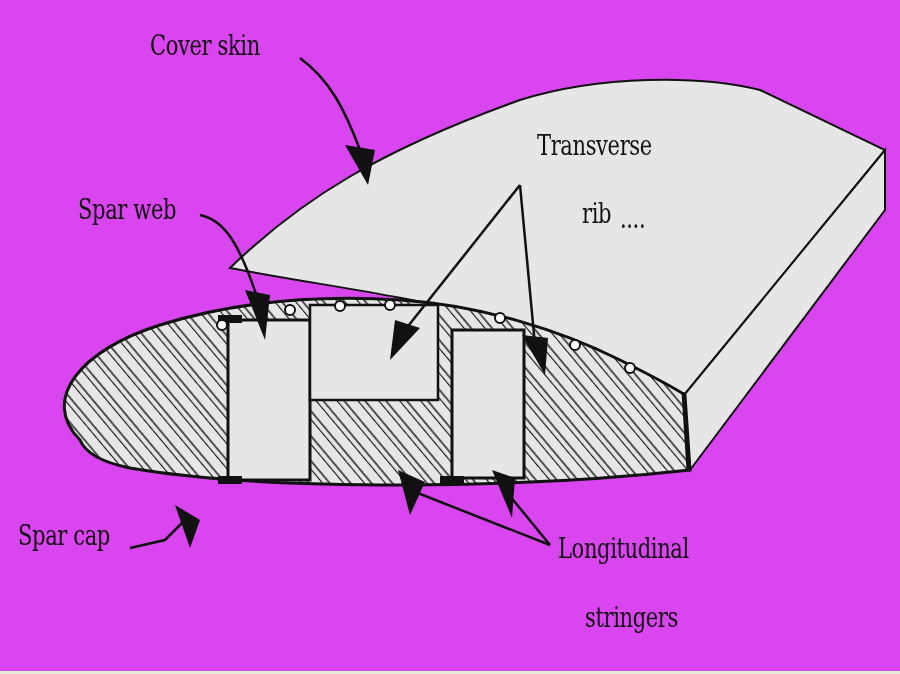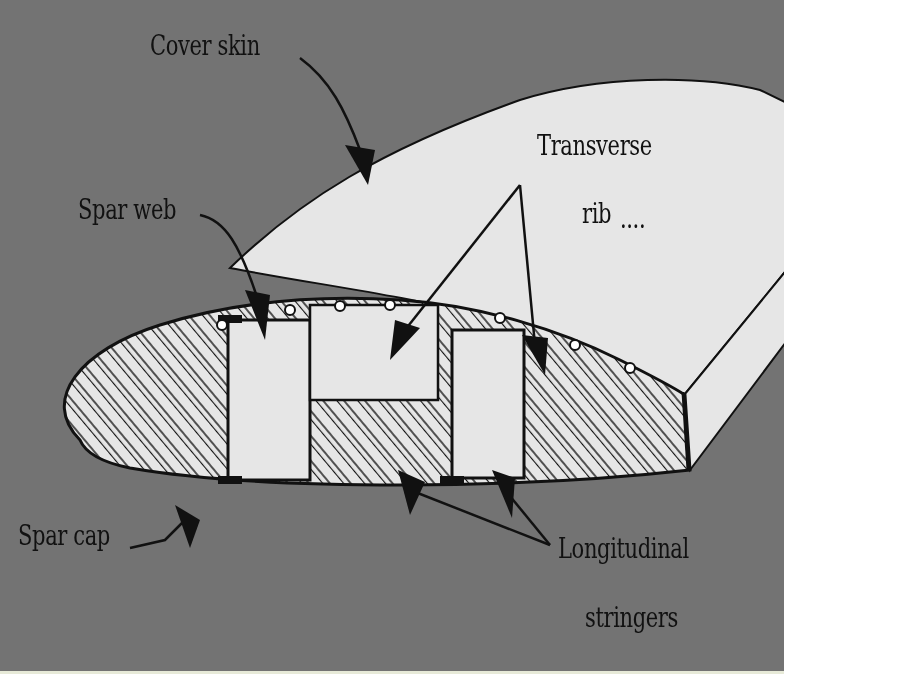--- a/index.html
+++ b/index.html
@@ -2,23 +2,23 @@
 <html><head>
   <meta charset="utf-8">
   <style>
     html, body {
       margin: 0;
       padding: 0;
       background: #ffffff;
     }
     .canvas {
       position: relative;
-      width: 784px;
+      width: 900px;
       height: 674px;
-      background: #737373;
+      background: #d946ef;
       overflow: hidden;
     }
     svg.diagram {
       position: absolute;
       left: 0;
       top: 0;
       width: 900px;
       height: 674px;
     }
     .label {

